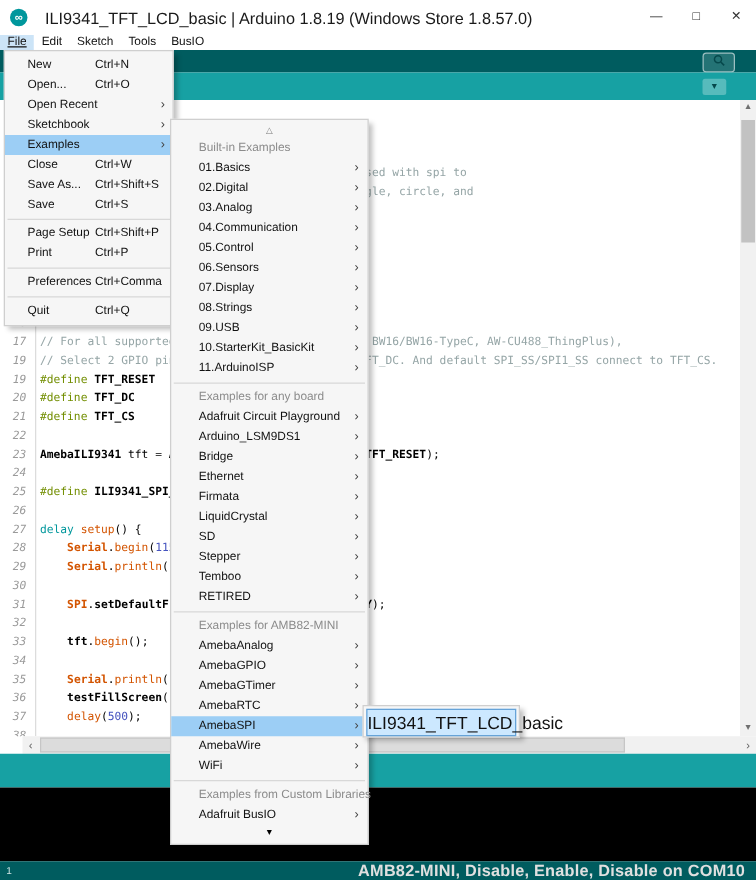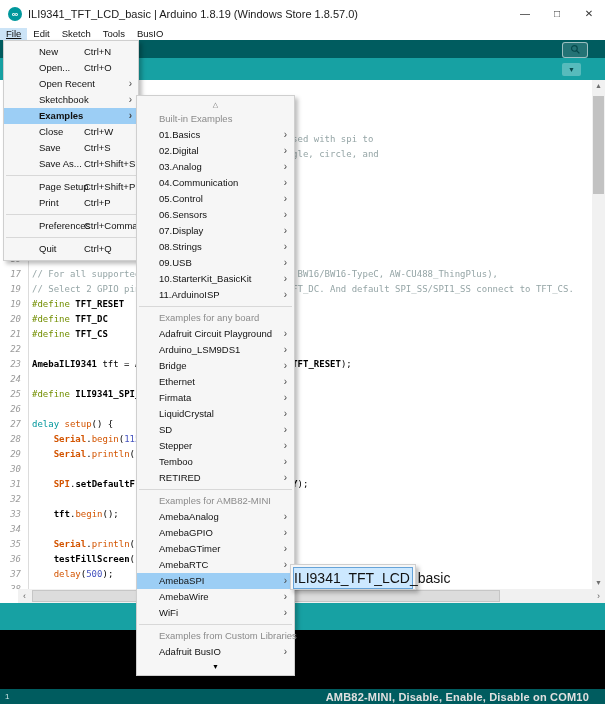--- a/index.html
+++ b/index.html
@@ -3,21 +3,21 @@
 <meta charset="utf-8">
 <style>
   html,body{margin:0;padding:0;background:#888;}
   .window{position:relative;width:605px;height:704px;background:#fff;overflow:hidden;
           font-family:"Liberation Sans",sans-serif;outline:1px solid #a8a8a8;}
 
   
   .titlebar{position:absolute;left:0;top:0;width:605px;height:28px;background:#fff;display:flex;align-items:center;}
   .app-icon{width:14px;height:14px;border-radius:50%;background:var(--syntax-keyword,#00979C);
             color:#fff;font-size:9px;line-height:14px;text-align:center;margin-left:8px;font-weight:bold;}
-  .title{font-size:11px;color:#1a1a1a;margin-left:6px;flex:1;white-space:nowrap;}
+  .title{font-size:13px;color:#1a1a1a;margin-left:14px;flex:1;white-space:nowrap;}
   .win-controls{display:flex;height:28px;}
   .win-controls span{width:32px;text-align:center;line-height:28px;font-size:10px;color:#333;}
 
   
   .menubar{position:absolute;left:0;top:28px;width:605px;height:12px;background:#fff;display:flex;font-size:9.5px;color:#111;}
   .menubar .mitem{padding:0 6px;line-height:12px;}
   .menubar .mitem.active{background:var(--menubar-highlight,#CCE4F7);text-decoration:underline;}
 
   
   .toolbar{position:absolute;left:0;top:40px;width:605px;height:18px;background:var(--toolbar-teal-dark,#005C5F);}
@@ -53,29 +53,29 @@
   .h-scroll .arrow{width:13px;text-align:center;font-size:9px;color:#606060;line-height:14px;}
   .h-thumb{position:absolute;left:14px;top:1px;width:468px;height:12px;background:#dcdcdc;border:1px solid #c6c6c6;box-sizing:border-box;}
   .h-scroll .arrow.right{position:absolute;right:0;}
 
   
   .status-strip{position:absolute;left:0;top:603px;width:605px;height:27px;background:var(--toolbar-teal-light,#17A1A3);}
   .console{position:absolute;left:0;top:630px;width:605px;height:59px;background:var(--console-black,#000);}
   .bottom-bar{position:absolute;left:0;top:689px;width:605px;height:15px;background:var(--toolbar-teal-dark,#005C5F);
               display:flex;align-items:center;justify-content:space-between;}
   .caret-line{color:#cfe5e5;font-size:8px;margin-left:5px;}
-  .board-info{color:var(--statusbar-text,#E0E0E0);font-size:11px;font-weight:bold;margin-right:16px;letter-spacing:.2px;}
+  .board-info{color:var(--statusbar-text,#E0E0E0);font-size:13px;font-weight:bold;margin-right:9px;letter-spacing:.2px;}
 
   
   .menu-panel{position:absolute;background:#f6f6f6;border:1px solid #cfcfcf;box-shadow:3px 3px 4px rgba(0,0,0,.25);
               font-size:9.5px;color:#111;box-sizing:border-box;}
   .file-menu{left:3px;top:40px;width:136px;padding:3px 0;z-index:10;}
-  .file-menu .row{height:16px;line-height:16px;position:relative;padding-left:35px;}
-  .file-menu .row.hl{background:var(--menu-highlight,#9CCEF5);font-weight:bold;}
-  .file-menu .shortcut{position:absolute;left:80px;top:0;}
+  .file-menu .row{height:16px;line-height:16px;position:relative;padding-left:18px;}
+  .file-menu .row.hl{background:var(--menu-highlight,#9CCEF5);}
+  .file-menu .shortcut{position:absolute;left:72px;top:0;}
   .file-menu .sub-arrow{position:absolute;right:6px;top:0;font-size:10px;color:#444;}
   .menu-sep{height:1px;background:#d8d8d8;margin:3px 2px;}
 
   .examples-menu{left:136px;top:95px;width:159px;padding:2px 0;z-index:11;}
   .examples-menu .row{height:16px;line-height:16px;position:relative;padding-left:22px;white-space:nowrap;}
   .examples-menu .row.hl{background:var(--menu-highlight,#9CCEF5);}
   .examples-menu .row.header{color:#8b8b8b;}
   .examples-menu .sub-arrow{position:absolute;right:7px;top:0;font-size:10px;color:#444;}
   .scroll-row{height:13px;text-align:center;font-size:7px;line-height:13px;color:#777;}
   .scroll-row.down{color:#000;}
@@ -183,22 +183,22 @@
     <span class="board-info">AMB82-MINI, Disable, Enable, Disable on COM10</span>
   </div>
 
   <div class="menu-panel file-menu" id="file-menu">
       <div class="row"><span>New</span><span class="shortcut">Ctrl+N</span></div>
       <div class="row"><span>Open...</span><span class="shortcut">Ctrl+O</span></div>
       <div class="row"><span>Open Recent</span><span class="sub-arrow">›</span></div>
       <div class="row"><span>Sketchbook</span><span class="sub-arrow">›</span></div>
       <div class="row hl"><span>Examples</span><span class="sub-arrow">›</span></div>
       <div class="row"><span>Close</span><span class="shortcut">Ctrl+W</span></div>
+      <div class="row"><span>Save As...</span><span class="shortcut">Ctrl+Shift+S</span></div>
       <div class="row"><span>Save</span><span class="shortcut">Ctrl+S</span></div>
-      <div class="row"><span>Save As...</span><span class="shortcut">Ctrl+Shift+S</span></div>
       <div class="menu-sep"></div>
       <div class="row"><span>Page Setup</span><span class="shortcut">Ctrl+Shift+P</span></div>
       <div class="row"><span>Print</span><span class="shortcut">Ctrl+P</span></div>
       <div class="menu-sep"></div>
       <div class="row"><span>Preferences</span><span class="shortcut">Ctrl+Comma</span></div>
       <div class="menu-sep"></div>
       <div class="row"><span>Quit</span><span class="shortcut">Ctrl+Q</span></div>
     </div>
 
   <div class="menu-panel examples-menu" id="examples-menu">

